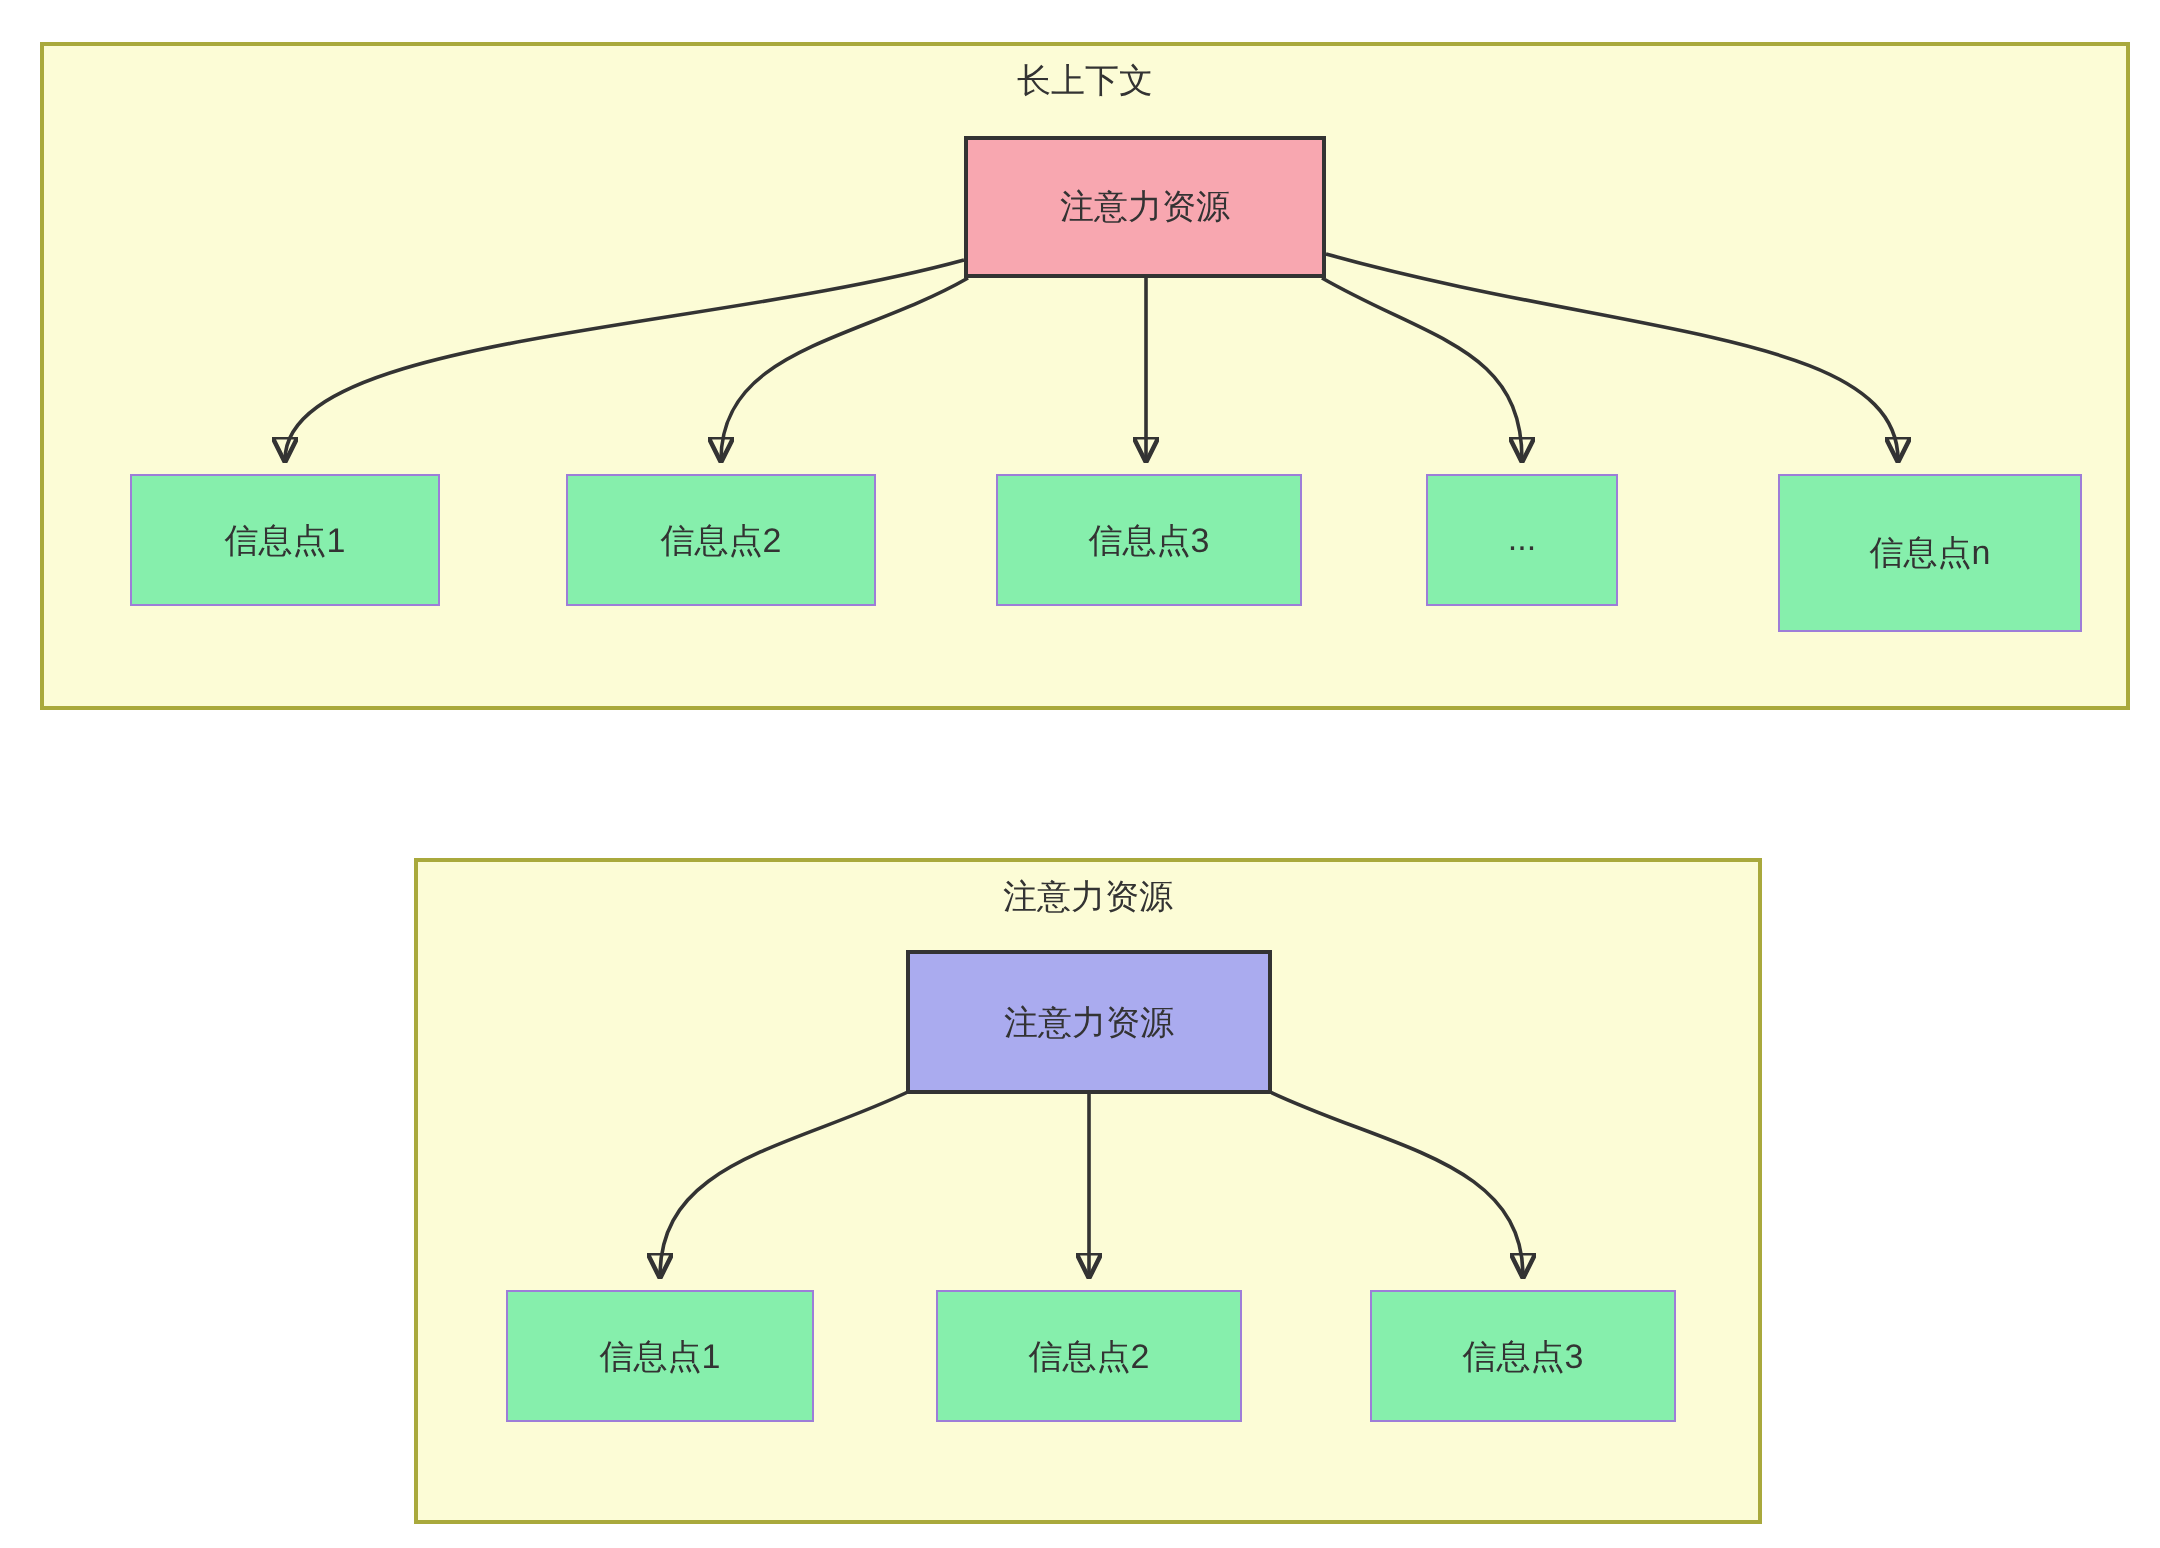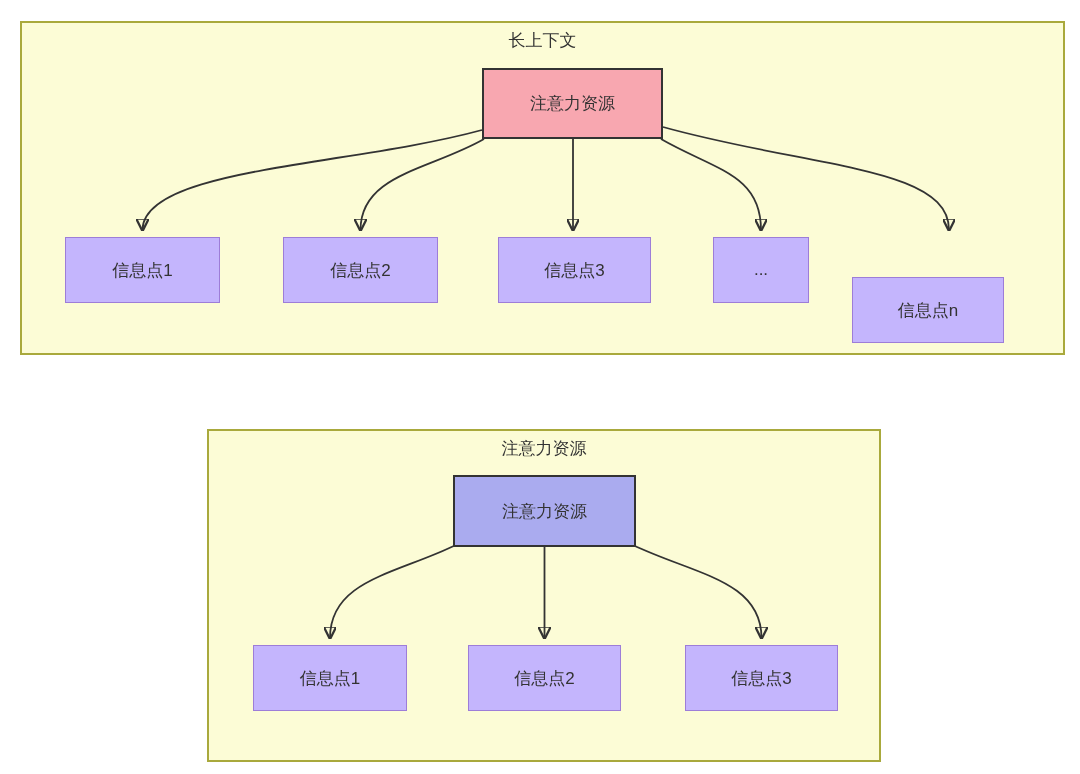--- a/index.html
+++ b/index.html
@@ -41,21 +41,21 @@
     color: #333333;
     z-index: 3;
   }
   .source-node {
     border: 2.5px solid #333333;
     font-family: Liberation Serif, serif;
   }
   .source-long { background: #F8A7B0; }
   .source-short { background: #AAABEF; }
   .target-node {
-    background: #c4b5fd;
+    background: #86efac;
     border: 1.5px solid #9D7DD8;
   }
   .edges {
     position: absolute;
     left: 0;
     top: 0;
     z-index: 2;
     pointer-events: none;
   }
   .edges path { fill: none; stroke: #333333; stroke-width: 1.8px; }
@@ -92,21 +92,21 @@
       <path d="M 633 545 C 693 574, 761.5 580, 761.5 638" marker-end="url(#arrowhead)"></path>
     </g>
   </svg>
 
   <div class="node source-node source-long" style="left:482px; top:68px; width:181px; height:71px;">注意力资源</div>
 
   <div class="node target-node" style="left:65px; top:237px; width:155px; height:66px;">信息点1</div>
   <div class="node target-node" style="left:283px; top:237px; width:155px; height:66px;">信息点2</div>
   <div class="node target-node" style="left:498px; top:237px; width:153px; height:66px;">信息点3</div>
   <div class="node target-node" style="left:713px; top:237px; width:96px; height:66px;">...</div>
-  <div class="node target-node" style="left:852px; top:237px; width:152px; height:66px;margin-top:40px;">信息点n</div>
+  <div class="node target-node" style="left:889px; top:237px; width:152px; height:79px;">信息点n</div>
 
   <div class="node source-node source-short" style="left:453px; top:475px; width:183px; height:72px;">注意力资源</div>
 
   <div class="node target-node" style="left:253px; top:645px; width:154px; height:66px;">信息点1</div>
   <div class="node target-node" style="left:468px; top:645px; width:153px; height:66px;">信息点2</div>
   <div class="node target-node" style="left:685px; top:645px; width:153px; height:66px;">信息点3</div>
 
 </div>
 
 </body></html>

